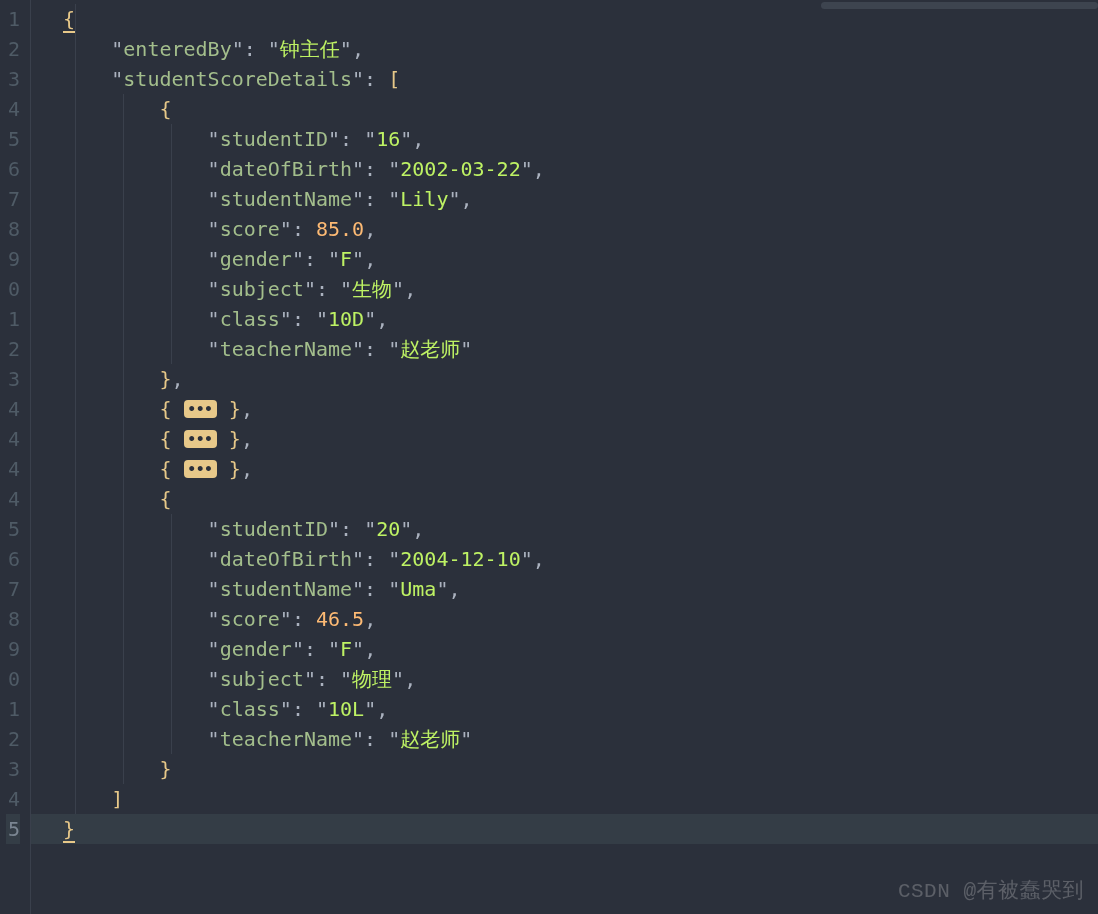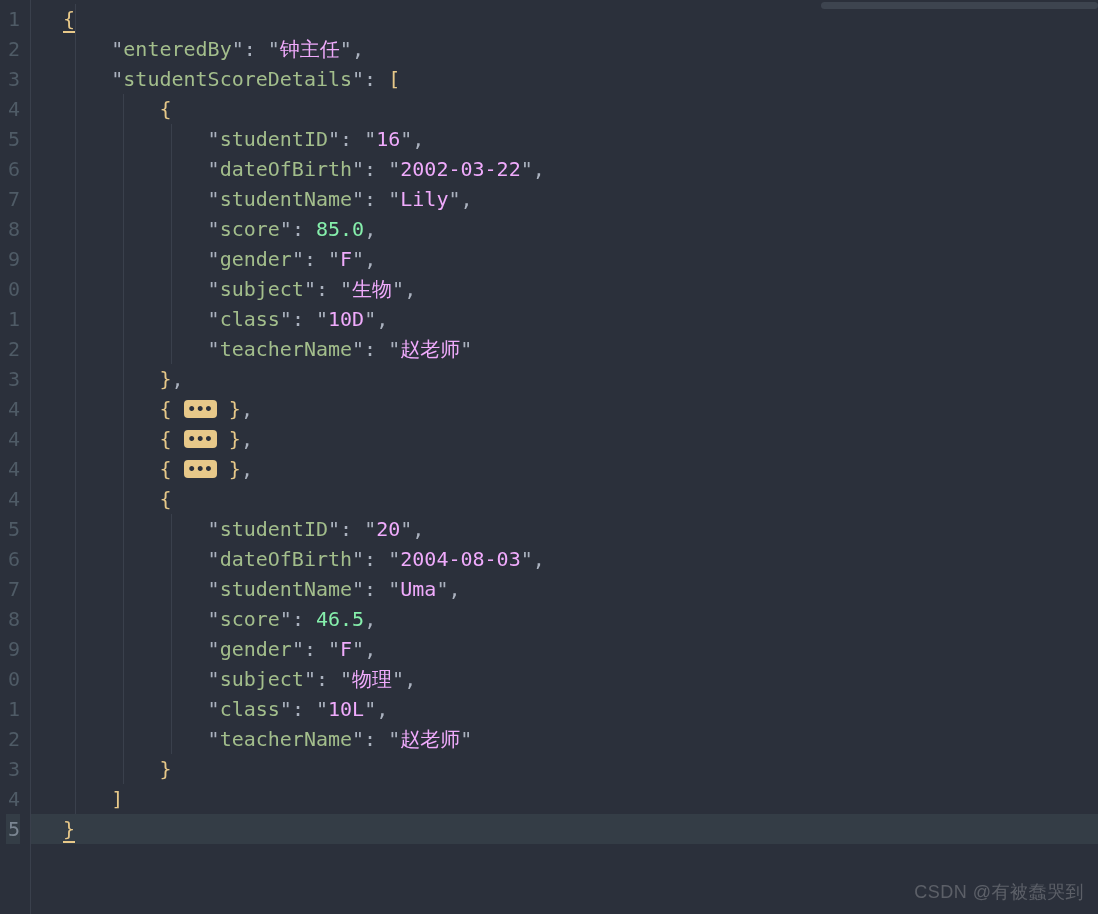--- a/index.html
+++ b/index.html
@@ -48,44 +48,44 @@
   
   .guide {
     position:absolute; top:0; bottom:0; width:1px; background:#3a404c;
   }
   .g1 { left: calc(8px + 3ch); }
   .g2 { left: calc(8px + 7ch); }
   .g3 { left: calc(8px + 11ch); }
 
   .brace { color: #e7c889; }
   .cursor-mark { border-bottom:2px solid #e7c889; }
-  .str { color: #f0abfc; }
-  .num { color: #86efac; }
+  .str { color: #bef264; }
+  .num { color: #fdba74; }
   .punct { color: #abb2bf; }
   .comma { color: #abb2bf; }
   .bracket { color: #e7c889; }
   .yk { color: #a3be8c; }
   .fold-badge {
     display:inline-block;
     background:#e7c889;
     color:#2b303b;
     border-radius:4px;
     padding:0 4px;
     font-weight:bold;
     line-height:18px;
     font-size:14px;
     vertical-align:2px;
   }
   .watermark {
     position:absolute;
     right:14px;
     bottom:10px;
     color:rgba(220,220,220,0.28);
-    font-size:18px;
-    font-family: Liberation Sans, sans-serif;
+    font-size:21px;
+    font-family: Liberation Mono, monospace;
     letter-spacing:0.5px;
     pointer-events:none;
   }
   .scrollbar-top {
     position:absolute; top:2px; right:0; left:790px; height:7px;
     background:#4a515d; border-radius:4px; opacity:0.6;
   }
 </style>
 </head>
 <body>
@@ -143,21 +143,21 @@
 
     <div class="line"><span class="guide g1"></span><span class="guide g2"></span>          <span class="brace">}</span><span class="comma">,</span></div>
 
     <div class="line"><span class="guide g1"></span><span class="guide g2"></span>          <span class="brace">{</span> <span class="fold-badge">•••</span> <span class="brace">}</span><span class="comma">,</span></div>
     <div class="line"><span class="guide g1"></span><span class="guide g2"></span>          <span class="brace">{</span> <span class="fold-badge">•••</span> <span class="brace">}</span><span class="comma">,</span></div>
     <div class="line"><span class="guide g1"></span><span class="guide g2"></span>          <span class="brace">{</span> <span class="fold-badge">•••</span> <span class="brace">}</span><span class="comma">,</span></div>
 
     <div class="line"><span class="guide g1"></span><span class="guide g2"></span>          <span class="brace">{</span></div>
 
     <div class="line"><span class="guide g1"></span><span class="guide g2"></span><span class="guide g3"></span>              <span class="punct">"</span><span class="yk">studentID</span><span class="punct">":</span> <span class="punct">"</span><span class="str">20</span><span class="punct">"</span><span class="comma">,</span></div>
-    <div class="line"><span class="guide g1"></span><span class="guide g2"></span><span class="guide g3"></span>              <span class="punct">"</span><span class="yk">dateOfBirth</span><span class="punct">":</span> <span class="punct">"</span><span class="str">2004-08-03</span><span class="punct">"</span><span class="comma">,</span></div>
+    <div class="line"><span class="guide g1"></span><span class="guide g2"></span><span class="guide g3"></span>              <span class="punct">"</span><span class="yk">dateOfBirth</span><span class="punct">":</span> <span class="punct">"</span><span class="str">2004-12-10</span><span class="punct">"</span><span class="comma">,</span></div>
     <div class="line"><span class="guide g1"></span><span class="guide g2"></span><span class="guide g3"></span>              <span class="punct">"</span><span class="yk">studentName</span><span class="punct">":</span> <span class="punct">"</span><span class="str">Uma</span><span class="punct">"</span><span class="comma">,</span></div>
     <div class="line"><span class="guide g1"></span><span class="guide g2"></span><span class="guide g3"></span>              <span class="punct">"</span><span class="yk">score</span><span class="punct">":</span> <span class="num">46.5</span><span class="comma">,</span></div>
     <div class="line"><span class="guide g1"></span><span class="guide g2"></span><span class="guide g3"></span>              <span class="punct">"</span><span class="yk">gender</span><span class="punct">":</span> <span class="punct">"</span><span class="str">F</span><span class="punct">"</span><span class="comma">,</span></div>
     <div class="line"><span class="guide g1"></span><span class="guide g2"></span><span class="guide g3"></span>              <span class="punct">"</span><span class="yk">subject</span><span class="punct">":</span> <span class="punct">"</span><span class="str">物理</span><span class="punct">"</span><span class="comma">,</span></div>
     <div class="line"><span class="guide g1"></span><span class="guide g2"></span><span class="guide g3"></span>              <span class="punct">"</span><span class="yk">class</span><span class="punct">":</span> <span class="punct">"</span><span class="str">10L</span><span class="punct">"</span><span class="comma">,</span></div>
     <div class="line"><span class="guide g1"></span><span class="guide g2"></span><span class="guide g3"></span>              <span class="punct">"</span><span class="yk">teacherName</span><span class="punct">":</span> <span class="punct">"</span><span class="str">赵老师</span><span class="punct">"</span></div>
 
     <div class="line"><span class="guide g1"></span><span class="guide g2"></span>          <span class="brace">}</span></div>
     <div class="line"><span class="guide g1"></span>      <span class="bracket">]</span></div>
     <div class="line current">  <span class="brace cursor-mark">}</span></div>

